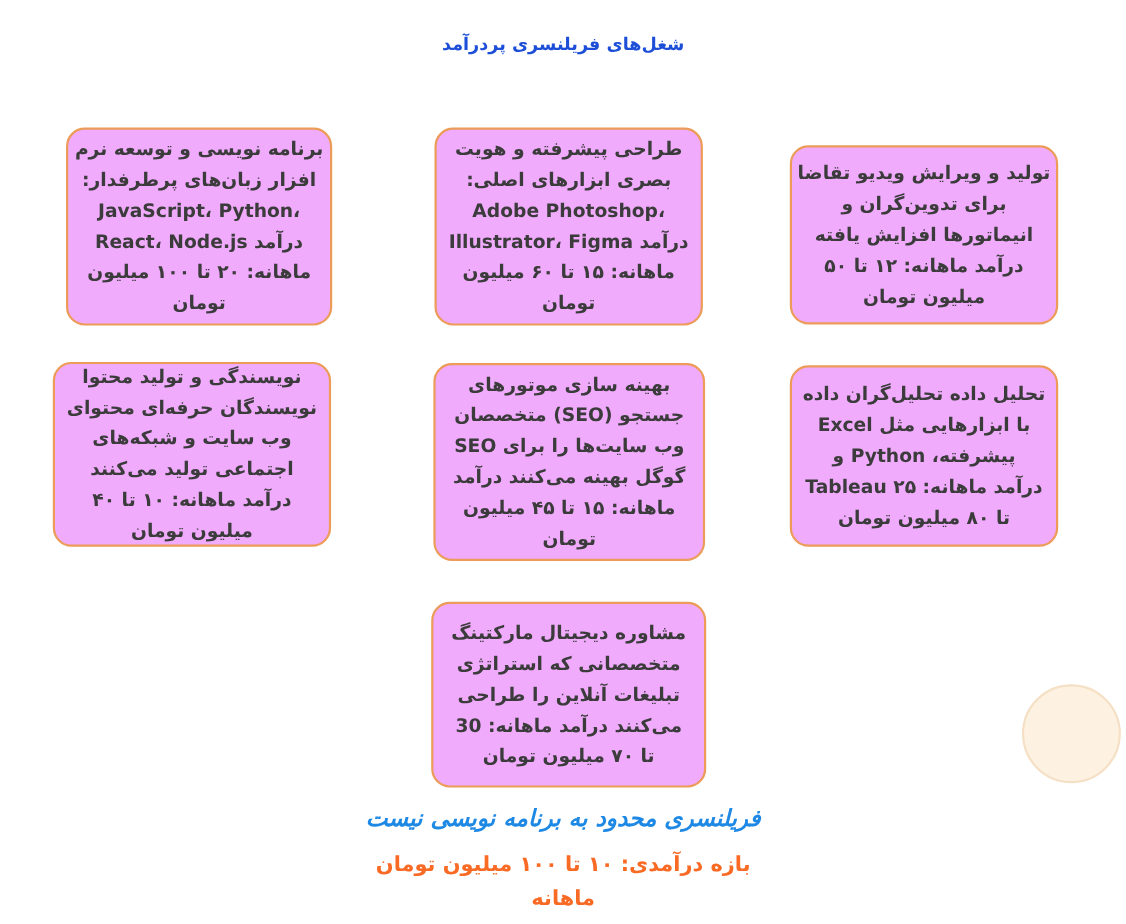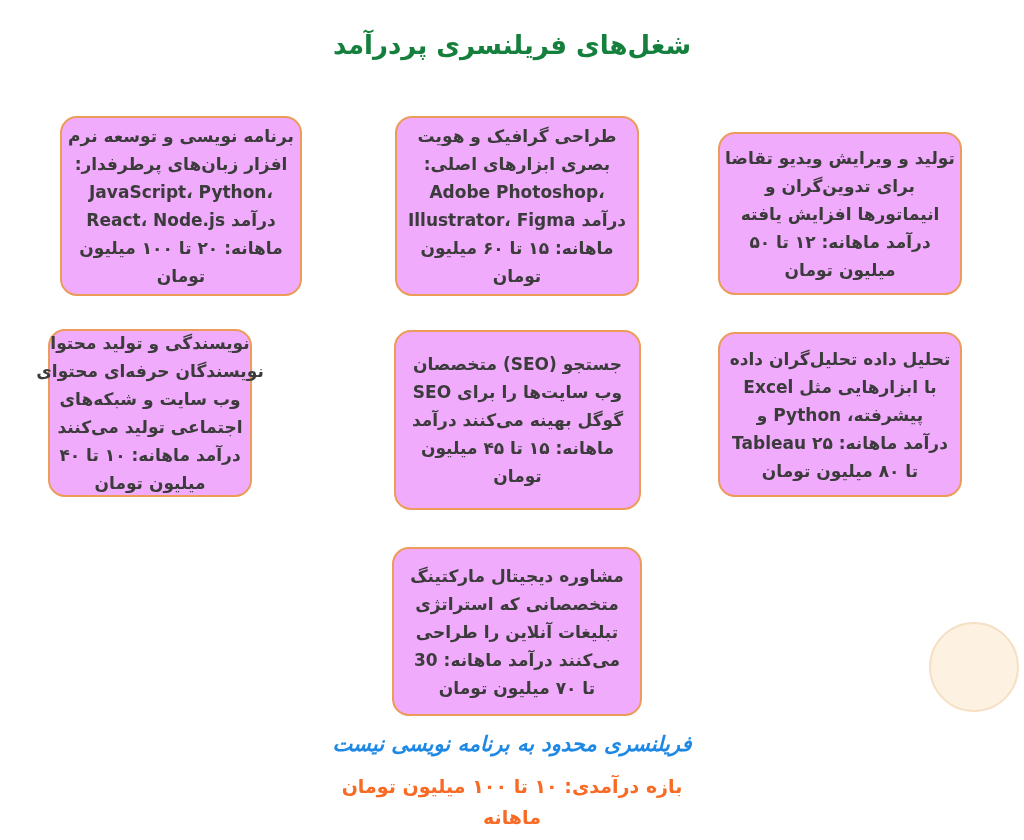--- a/index.html
+++ b/index.html
@@ -8,42 +8,42 @@
     background: #ffffff;
     font-family: "DejaVu Sans", sans-serif;
     position: relative;
     overflow: hidden;
   }
   .page { position: absolute; inset: 0; }
 
   .title {
     position: absolute; top: 30px; left: 0; width: 100%;
     text-align: center;
-    font-size: 26px; font-weight: 700;
-    color: #15803d;
+    font-size: 16px; font-weight: 700;
+    color: #1d4ed8;
   }
 
   .box {
     position: absolute; box-sizing: border-box;
     background: #f0abfc;
     border: 2px solid #EC9C58;
     border-radius: 17px;
     display: flex; flex-direction: column;
     justify-content: center; align-items: center;
     color: #3B3B3B;
     font-weight: 700; font-size: 17px;
     text-align: center;
     padding: 6px 4px;
   }
   .box .line { white-space: nowrap; line-height: 28px; }
 
   .b1 { left: 60px;  top: 116px; width: 242px; height: 180px; }
   .b2 { left: 395px; top: 116px; width: 244px; height: 180px; }
   .b3 { left: 718px; top: 132px; width: 244px; height: 163px; }
-  .b4 { left: 48px;  top: 329px; width: 204px; height: 168px; }
+  .b4 { left: 48px;  top: 329px; width: 253px; height: 168px; }
   .b5 { left: 394px; top: 330px; width: 247px; height: 180px; }
   .b6 { left: 718px; top: 332px; width: 244px; height: 165px; }
   .b7 { left: 392px; top: 547px; width: 250px; height: 169px; }
 
   .note {
     position: absolute; top: 732px; left: 0; width: 100%;
     text-align: center;
     font-size: 21px; font-weight: 700; font-style: italic;
     color: #1E88E5;
   }
@@ -74,21 +74,21 @@
   <div class="box b1">
     <div class="line" dir="auto">برنامه نویسی و توسعه نرم</div>
     <div class="line" dir="auto">افزار زبان‌های پرطرفدار:</div>
     <div class="line" dir="auto">JavaScript، Python،</div>
     <div class="line" dir="auto">React، Node.js درآمد</div>
     <div class="line" dir="auto">ماهانه: ۲۰ تا ۱۰۰ میلیون</div>
     <div class="line" dir="auto">تومان</div>
   </div>
 
   <div class="box b2">
-    <div class="line" dir="auto">طراحی گرافیک و هویت</div>
+    <div class="line" dir="auto">طراحی پیشرفته و هویت</div>
     <div class="line" dir="auto">بصری ابزارهای اصلی:</div>
     <div class="line" dir="auto">Adobe Photoshop،</div>
     <div class="line" dir="auto">Illustrator، Figma درآمد</div>
     <div class="line" dir="auto">ماهانه: ۱۵ تا ۶۰ میلیون</div>
     <div class="line" dir="auto">تومان</div>
   </div>
 
   <div class="box b3">
     <div class="line" dir="auto">تولید و ویرایش ویدیو تقاضا</div>
     <div class="line" dir="auto">برای تدوین‌گران و</div>
@@ -100,20 +100,21 @@
   <div class="box b4">
     <div class="line" dir="auto">نویسندگی و تولید محتوا</div>
     <div class="line" dir="auto">نویسندگان حرفه‌ای محتوای</div>
     <div class="line" dir="auto">وب سایت و شبکه‌های</div>
     <div class="line" dir="auto">اجتماعی تولید می‌کنند</div>
     <div class="line" dir="auto">درآمد ماهانه: ۱۰ تا ۴۰</div>
     <div class="line" dir="auto">میلیون تومان</div>
   </div>
 
   <div class="box b5">
+    <div class="line" dir="auto">بهینه سازی موتورهای</div>
     <div class="line" dir="auto">جستجو (SEO) متخصصان</div>
     <div class="line" dir="auto">SEO وب سایت‌ها را برای</div>
     <div class="line" dir="auto">گوگل بهینه می‌کنند درآمد</div>
     <div class="line" dir="auto">ماهانه: ۱۵ تا ۴۵ میلیون</div>
     <div class="line" dir="auto">تومان</div>
   </div>
 
   <div class="box b6">
     <div class="line" dir="auto">تحلیل داده تحلیل‌گران داده</div>
     <div class="line" dir="auto">با ابزارهایی مثل Excel</div>

